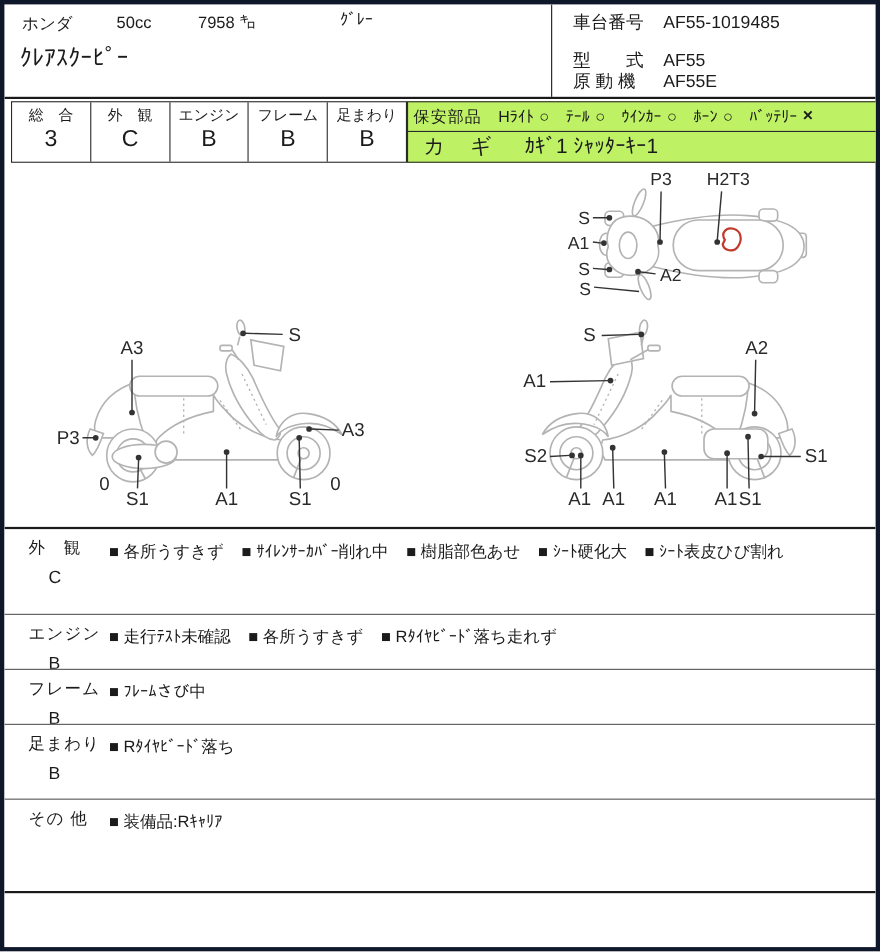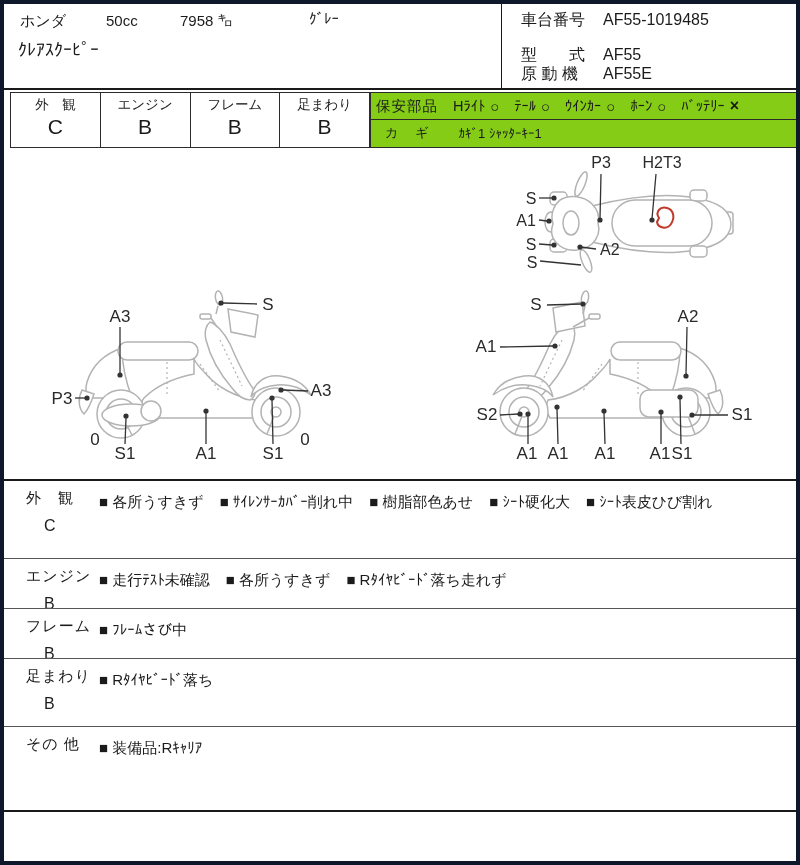--- a/index.html
+++ b/index.html
@@ -4,38 +4,38 @@
 <style>
   html,body{margin:0;padding:0;background:#e8e8e8;}
   .page{
     position:relative;width:800px;height:865px;background:#ffffff;
     box-sizing:border-box;border:4px solid #0f172a;overflow:hidden;
     font-family:"Liberation Sans","DejaVu Sans",sans-serif;color:#1b1b1b;
   }
   .abs{position:absolute;}
   
   .hdr-text{font-size:15px;white-space:nowrap;}
-  .hdr-model{font-size:18px;white-space:nowrap;}
+  .hdr-model{font-size:22px;white-space:nowrap;}
   .hdr-vline{position:absolute;left:497px;top:0;width:0;height:84px;border-left:1.5px solid #1a1a1a;}
   .hdr-bottom{position:absolute;left:0;top:84px;width:100%;height:0;border-top:2px solid #1a1a1a;}
   .hdr-right-row{position:absolute;left:517px;font-size:16px;white-space:nowrap;}
   .hdr-right-row .lbl{display:inline-block;width:76px;}
   .hdr-right-row .val{margin-left:6px;}
   
   .score-table{position:absolute;left:6px;top:88px;width:360px;height:56px;
     display:flex;border:1.5px solid #2b2b2b;box-sizing:border-box;background:#fff;}
   .score-cell{flex:1;border-right:1.5px solid #2b2b2b;text-align:center;box-sizing:border-box;}
   .score-cell:last-child{border-right:none;}
   .score-label{font-size:13.5px;margin-top:3px;white-space:nowrap;}
   .score-value{font-size:21px;margin-top:1px;}
   .safety-box{position:absolute;left:366px;top:88px;width:428px;height:56px;
-    border:1.5px solid #2b2b2b;box-sizing:border-box;background:#84cc16;}
+    border:1.5px solid #2b2b2b;box-sizing:border-box;background:#bef264;}
   .safety-row{height:27px;display:flex;align-items:center;border-bottom:1.5px solid #2b2b2b;
     box-sizing:border-box;font-size:14.5px;white-space:nowrap;}
-  .key-row{height:26px;display:flex;align-items:center;font-size:13px;white-space:nowrap;}
+  .key-row{height:26px;display:flex;align-items:center;font-size:19px;white-space:nowrap;}
   .sp-label{margin-left:5px;letter-spacing:1px;}
   .sp-item{margin-left:15px;display:inline-flex;align-items:center;justify-content:space-between;}
   .sp-status{margin-left:5px;font-size:15px;}
   .sp-status.ng{font-weight:bold;font-size:16px;}
   .key-label{margin-left:14px;letter-spacing:2px;}
   .key-value{margin-left:28px;}
   
   .diagram-svg{position:absolute;left:0;top:144px;}
   .sketch{stroke:#b3b3b3;stroke-width:1.5;fill:#ffffff;}
   .sketch-line{stroke:#b3b3b3;stroke-width:1.5;fill:none;}
@@ -74,20 +74,24 @@
     <span class="lbl">型　　式</span><span class="val">AF55</span>
   </div>
   <div class="hdr-right-row" style="top:60px">
     <span class="lbl">原 動 機</span><span class="val">AF55E</span>
   </div>
 
   <div class="hdr-bottom"></div>
 
   <div class="score-table">
       <div class="score-cell">
+        <div class="score-label">総　合</div>
+        <div class="score-value">3</div>
+      </div>
+      <div class="score-cell">
         <div class="score-label">外　観</div>
         <div class="score-value">C</div>
       </div>
       <div class="score-cell">
         <div class="score-label">エンジン</div>
         <div class="score-value">B</div>
       </div>
       <div class="score-cell">
         <div class="score-label">フレーム</div>
         <div class="score-value">B</div>

